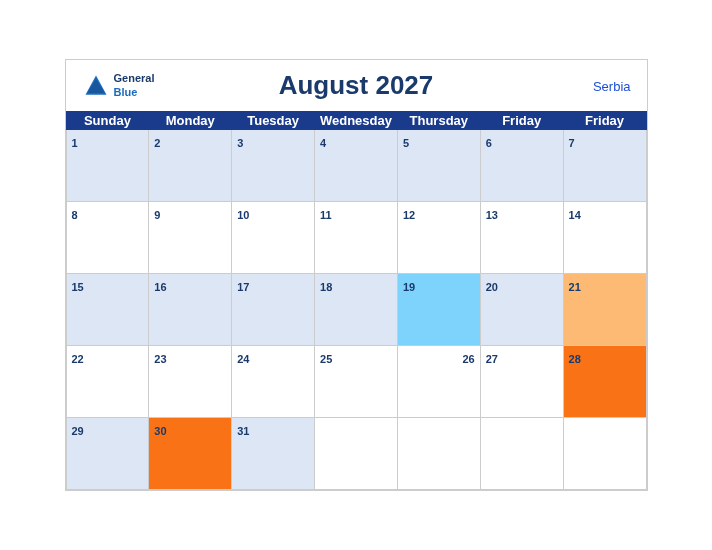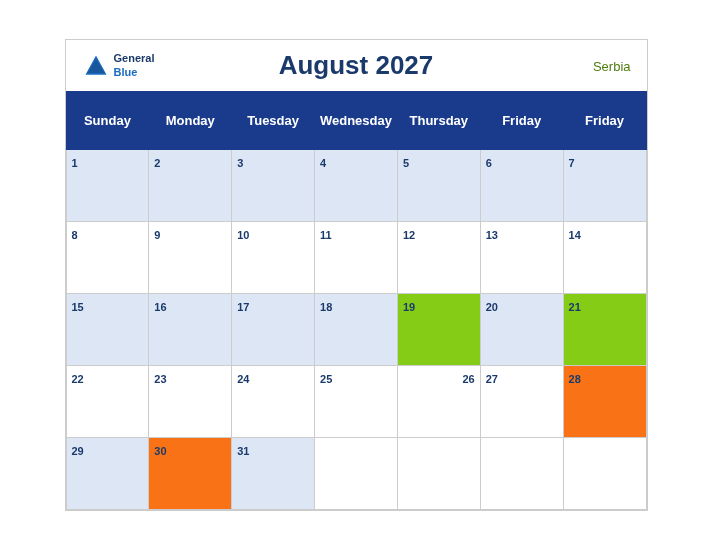--- a/index.html
+++ b/index.html
@@ -49,33 +49,33 @@
       font-weight: bold;
       color: #1a3a6b;
       text-align: center;
     }
     .country-label {
       position: absolute;
       right: 16px;
       top: 50%;
       transform: translateY(-50%);
       font-size: 13px;
-      color: #4d7c0f;
+      color: #1d4ed8;
     }
     .calendar-grid {
       width: 100%;
       border-collapse: collapse;
     }
     .calendar-grid th {
       background-color: #1a3a8c;
       color: #fff;
       font-size: 13px;
       font-weight: bold;
       text-align: center;
-      padding: 21px 4px;
+      padding: 1px 4px;
       border: 1px solid #1a3a8c;
     }
     .calendar-grid td {
       width: calc(100% / 7);
       height: 72px;
       vertical-align: top;
       border: 1px solid #ccc;
       padding: 3px 5px;
       background: #fff;
     }
@@ -143,23 +143,23 @@
           <td style="background-color: rgb(255, 255, 255);"><span class="day-number">11</span></td>
           <td style="background-color: rgb(255, 255, 255);"><span class="day-number">12</span></td>
           <td style="background-color: rgb(255, 255, 255);"><span class="day-number">13</span></td>
           <td style="background-color: rgb(255, 255, 255);"><span class="day-number">14</span></td>
         </tr>
         <tr>
           <td style="background-color: rgb(220, 230, 245);"><span class="day-number">15</span></td>
           <td style="background-color: rgb(220, 230, 245);"><span class="day-number">16</span></td>
           <td style="background-color: rgb(220, 230, 245);"><span class="day-number">17</span></td>
           <td style="background-color: rgb(220, 230, 245);"><span class="day-number">18</span></td>
-          <td style="background-color: #84cc16;"><span class="day-number">19</span></td>
+          <td style="background-color: #7dd3fc;"><span class="day-number">19</span></td>
           <td style="background-color: rgb(220, 230, 245);"><span class="day-number">20</span></td>
-          <td style="background-color: #84cc16;"><span class="day-number">21</span></td>
+          <td style="background-color: #fdba74;"><span class="day-number">21</span></td>
         </tr>
         <tr>
           <td style="background-color: rgb(255, 255, 255);"><span class="day-number">22</span></td>
           <td style="background-color: rgb(255, 255, 255);"><span class="day-number">23</span></td>
           <td style="background-color: rgb(255, 255, 255);"><span class="day-number">24</span></td>
           <td style="background-color: rgb(255, 255, 255);"><span class="day-number">25</span></td>
           <td style="background-color: rgb(255, 255, 255); text-align: right;"><span class="day-number">26</span></td>
           <td style="background-color: rgb(255, 255, 255); margin-top: 26px;"><span class="day-number">27</span></td>
           <td style="background-color: #f97316;"><span class="day-number">28</span></td>
         </tr>

